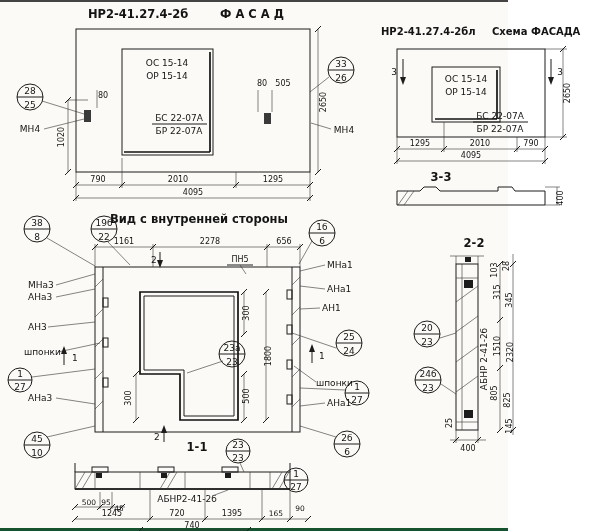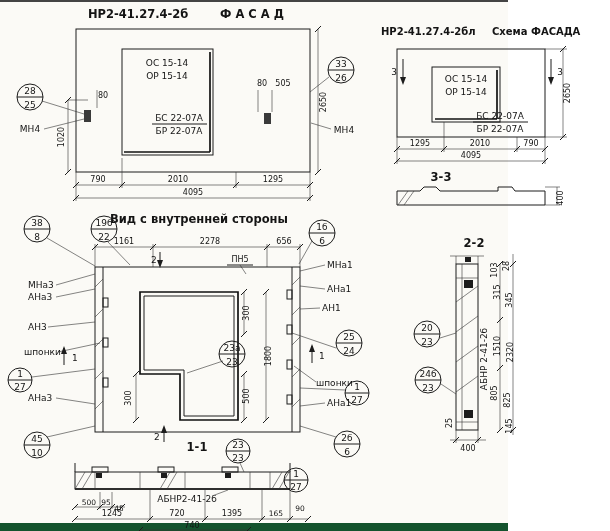--- a/index.html
+++ b/index.html
@@ -1,17 +1,17 @@
 <!DOCTYPE html>
 <html><head>
 <meta charset="utf-8">
 <style>
   *{margin:0;padding:0;box-sizing:border-box}
   body{width:610px;height:531px;overflow:hidden;background:#fff}
-  .sheet{width:508px;height:531px;background:#fbfaf6;border-top:2px solid #444;border-bottom:8px solid #14532d}
+  .sheet{width:508px;height:531px;background:#fbfaf6;border-top:2px solid #444;border-bottom:3px solid #14532d}
   svg{display:block}
   .ln{stroke:#1c1c1c;stroke-width:1;fill:none}
   .lk{stroke:#111;stroke-width:1.7;fill:none}
   .lt{stroke:#333;stroke-width:.6;fill:none}
   .blk{fill:#1c1c1c;stroke:none}
   .gry{fill:#3a3a3a;stroke:none}
   text{font-family:"DejaVu Sans","Liberation Sans",sans-serif;fill:#141414}
   .t11{font-size:11.5px;font-weight:bold}
   .t10{font-size:10px;font-weight:bold}
   .t9{font-size:9px}

